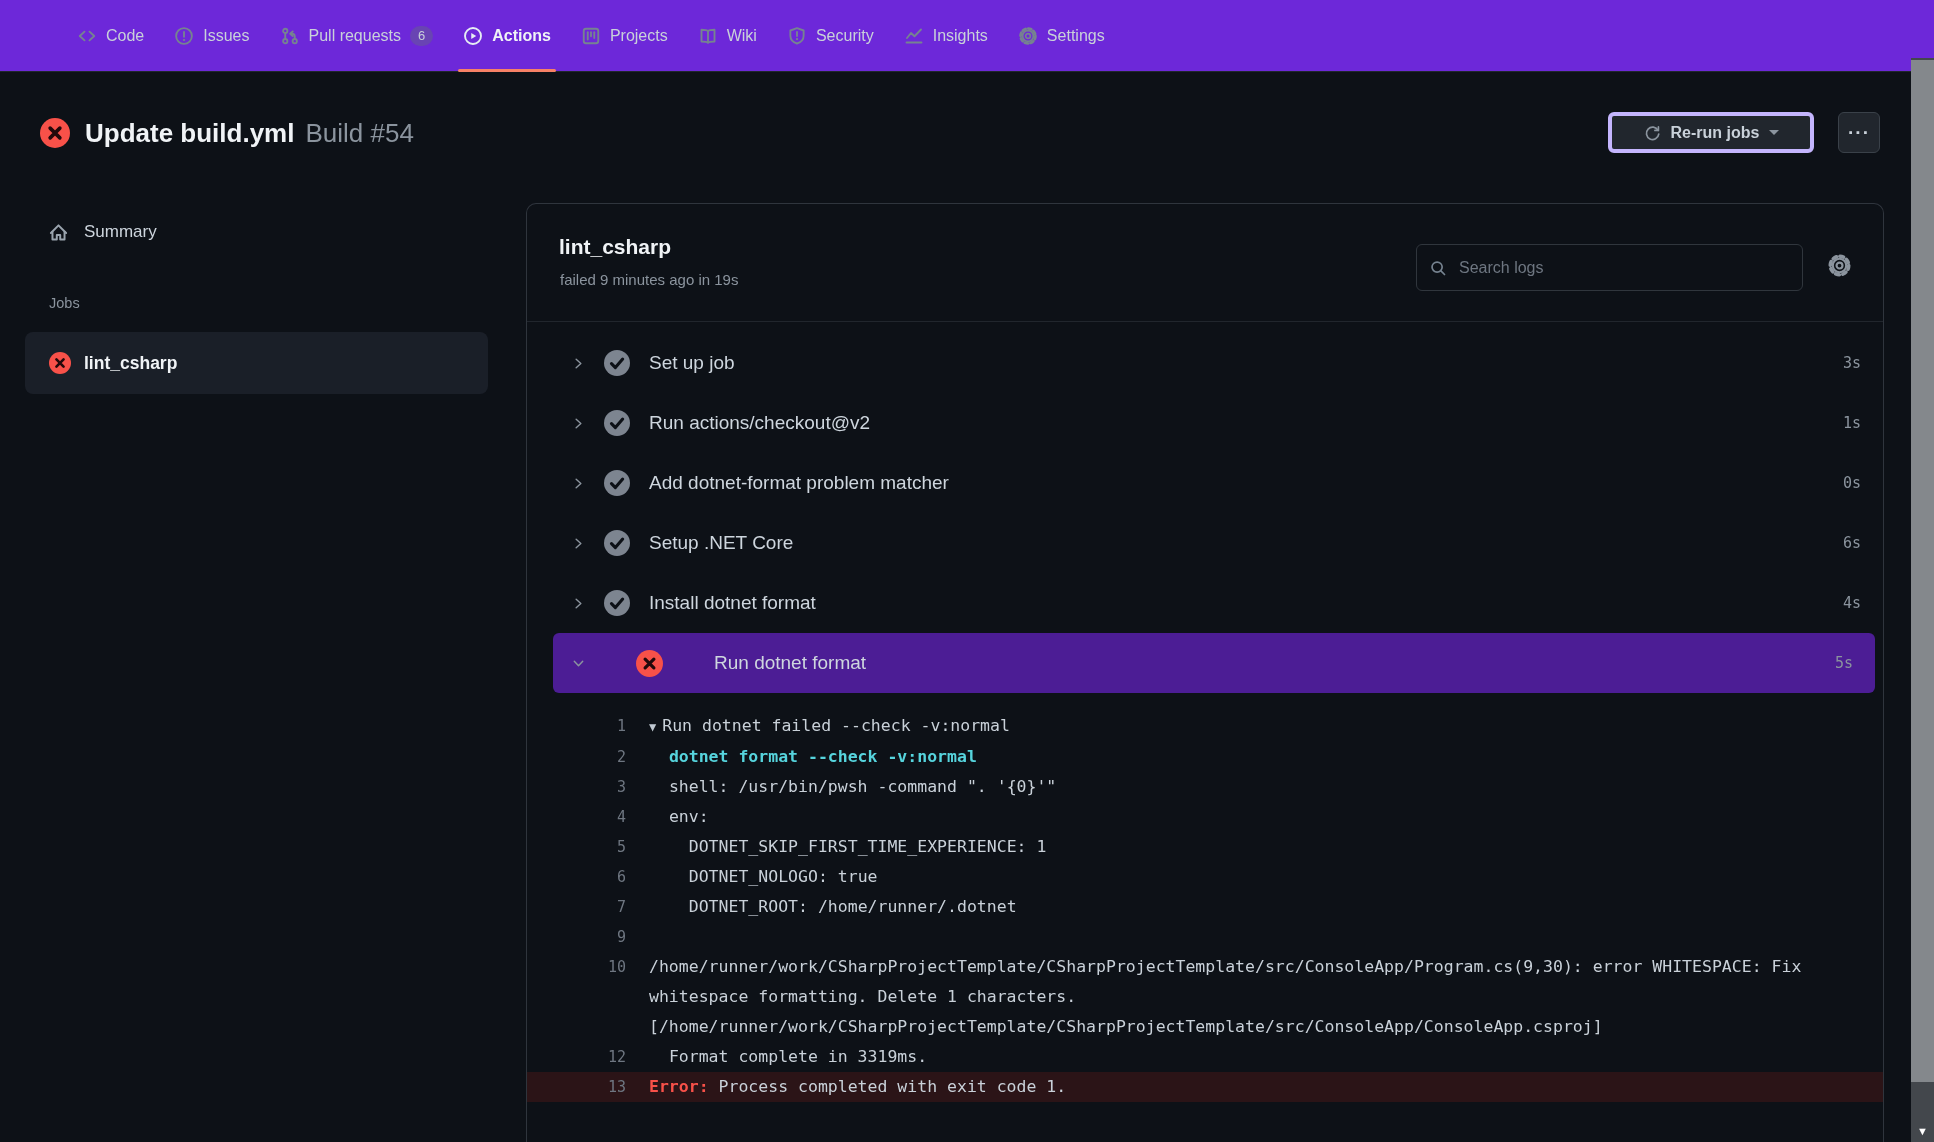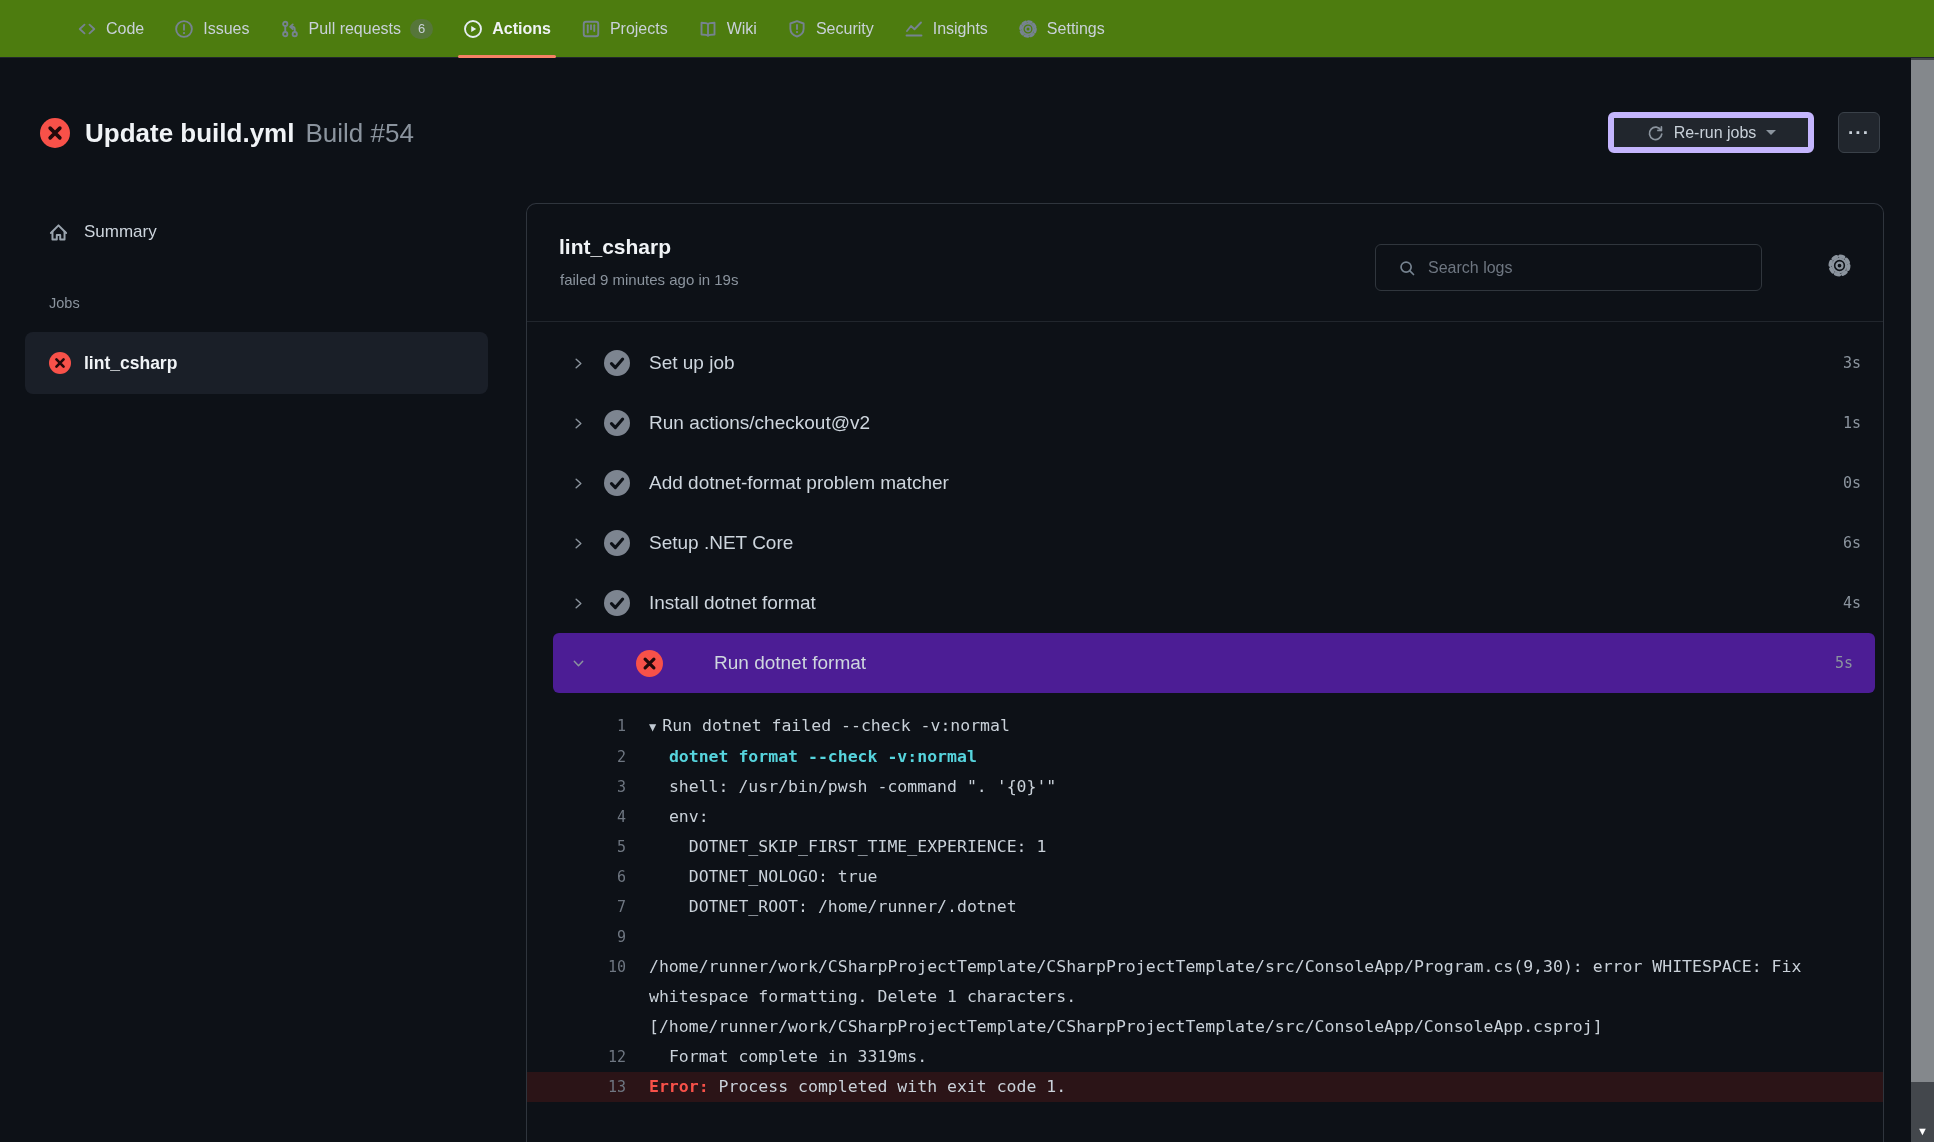--- a/index.html
+++ b/index.html
@@ -1,38 +1,38 @@
 <!DOCTYPE html>
 <html><head>
 <meta charset="utf-8">
 <style>
   html,body{margin:0;padding:0;background:#0d1117;}
   .page{position:relative;width:1934px;height:1142px;overflow:hidden;background:#0d1117;
         font-family:"Liberation Sans",sans-serif;color:#c9d1d9;}
 
   
-  .topnav{position:absolute;left:0;top:0;width:100%;height:58px;display:flex;align-items:stretch;
-          padding-left:62px;box-sizing:border-box;border-bottom:1px solid #21262d;background:#4d7c0f;}
+  .topnav{position:absolute;left:0;top:0;width:100%;height:72px;display:flex;align-items:stretch;
+          padding-left:62px;box-sizing:border-box;border-bottom:1px solid #21262d;background:#6d28d9;}
   .nav-item{display:flex;align-items:center;gap:9px;padding:0 15px;font-size:16px;color:#c9d1d9;
             cursor:pointer;position:relative;white-space:nowrap;}
   .nav-item .ni{display:flex;color:#768390;}
   .nav-item.active{font-weight:700;color:#f0f3f6;}
   .nav-item.active .ni{color:#e6edf3;}
   .nav-item.active::after{content:"";position:absolute;left:10px;right:10px;bottom:-1px;height:3px;
             border-radius:3px;background:#f78166;}
   .badge{background:rgba(99,110,123,.4);color:#c9d1d9;font-size:13px;line-height:20px;padding:0 8px;
          border-radius:10px;font-weight:400;}
 
   
   .run-header{position:absolute;left:40px;top:112px;height:42px;display:flex;align-items:center;gap:15px;}
   .run-title{font-size:26px;font-weight:700;color:#f0f3f6;}
   .run-build{font-size:26px;font-weight:400;color:#8b949e;margin-left:-4px;}
   .rerun-btn{position:absolute;left:1608px;top:112px;width:206px;height:41px;background:#21262d;
-             border:6px solid #c4b5fd;border-radius:6px;display:flex;align-items:center;justify-content:center;
-             gap:10px;font-size:16px;font-weight:400;color:#c9d1d9;cursor:pointer;box-sizing:border-box;}
+             border:4px solid #c4b5fd;border-radius:6px;display:flex;align-items:center;justify-content:center;
+             gap:10px;font-size:16px;font-weight:700;color:#c9d1d9;cursor:pointer;box-sizing:border-box;}
   .rerun-btn .ni{display:flex;color:#8b949e;}
   .caret{width:0;height:0;border-left:5px solid transparent;border-right:5px solid transparent;
          border-top:5px solid #8b949e;}
   .kebab-btn{position:absolute;left:1838px;top:112px;width:42px;height:41px;background:#21262d;
              border:1px solid #3a4149;border-radius:6px;color:#c9d1d9;font-size:19px;font-weight:700;
              letter-spacing:1px;display:flex;align-items:center;justify-content:center;cursor:pointer;box-sizing:border-box;}
 
   
   .summary-item{position:absolute;left:25px;top:210px;width:463px;height:44px;border-radius:8px;display:flex;
                 align-items:center;gap:15px;padding-left:23px;box-sizing:border-box;font-size:17px;color:#cdd5dd;cursor:pointer;text-align:right;}
@@ -40,22 +40,22 @@
   .jobs-label{position:absolute;left:49px;top:295px;font-size:14.5px;color:#8b949e;}
   .job-item{position:absolute;left:25px;top:332px;width:463px;height:62px;background:#1a1f28;border-radius:8px;
             display:flex;align-items:center;gap:13px;padding-left:24px;box-sizing:border-box;font-size:17.5px;
             font-weight:600;color:#f0f3f6;cursor:pointer;}
 
   
   .job-card{position:absolute;left:526px;top:203px;width:1358px;height:939px;border:1px solid #2f353d;
             border-bottom:none;border-radius:10px 10px 0 0;background:#0d1117;box-sizing:border-box;overflow:hidden;}
   .card-title{position:absolute;left:32px;top:31px;font-size:21px;font-weight:700;color:#f0f3f6;}
   .card-subtitle{position:absolute;left:33px;top:67px;font-size:15px;color:#8b949e;}
-  .search-box{position:absolute;left:848px;top:40px;width:387px;height:47px;border:1px solid #30363d;
-              border-radius:6px;display:flex;align-items:center;gap:10px;padding-left:22px;box-sizing:border-box;color:#768390;}
+  .search-box{position:absolute;left:889px;top:40px;width:387px;height:47px;border:1px solid #30363d;
+              border-radius:6px;display:flex;align-items:center;gap:10px;padding-left:12px;box-sizing:border-box;color:#768390;}
   .search-box input{background:transparent;border:none;outline:none;color:#c9d1d9;font-size:16px;width:300px;
               font-family:"Liberation Sans",sans-serif;}
   .search-box input::placeholder{color:#6e7681;}
   .log-gear{position:absolute;left:1297px;top:46px;width:30px;height:30px;color:#8b949e;display:flex;
             align-items:center;justify-content:center;cursor:pointer;}
   .card-divider{position:absolute;left:0;right:0;top:117px;height:1px;background:#21262d;}
 
   .steps{position:absolute;left:0;top:129px;width:100%;}
   .step-row{height:60px;display:flex;align-items:center;padding:0 22px 0 44px;box-sizing:border-box;cursor:pointer;}
   .step-row .chev{display:flex;color:#8b949e;width:16px;}

